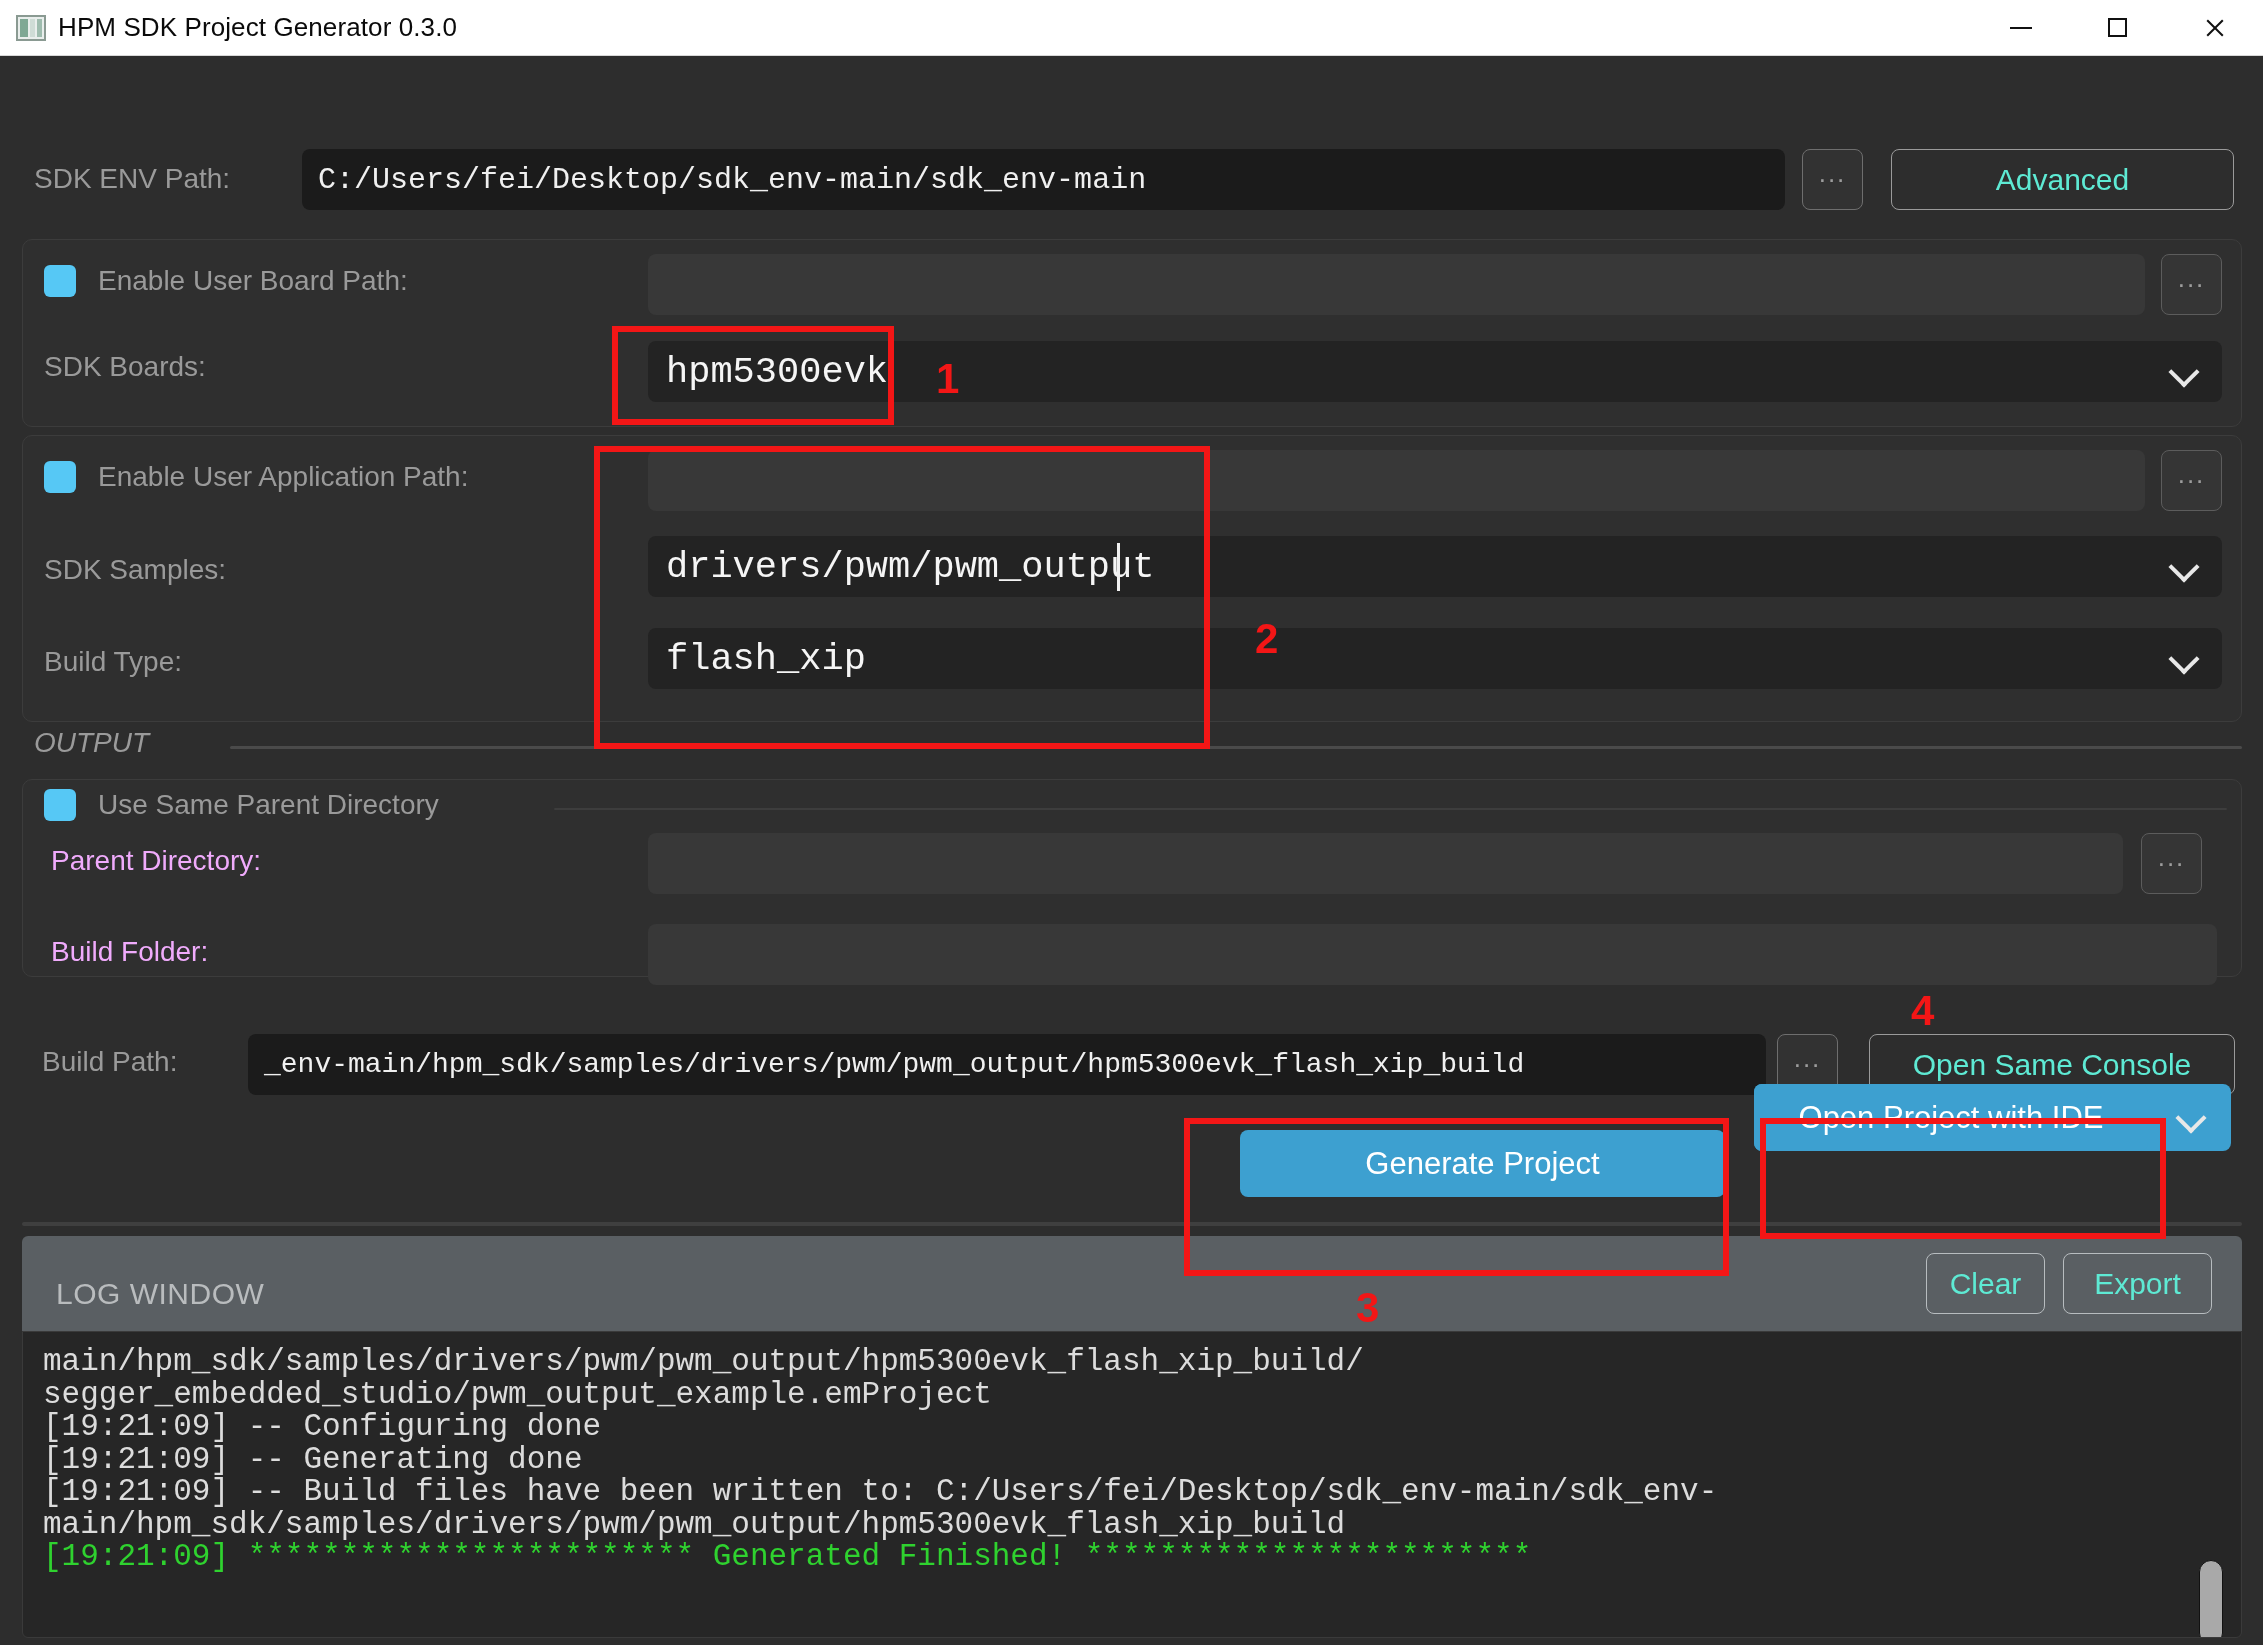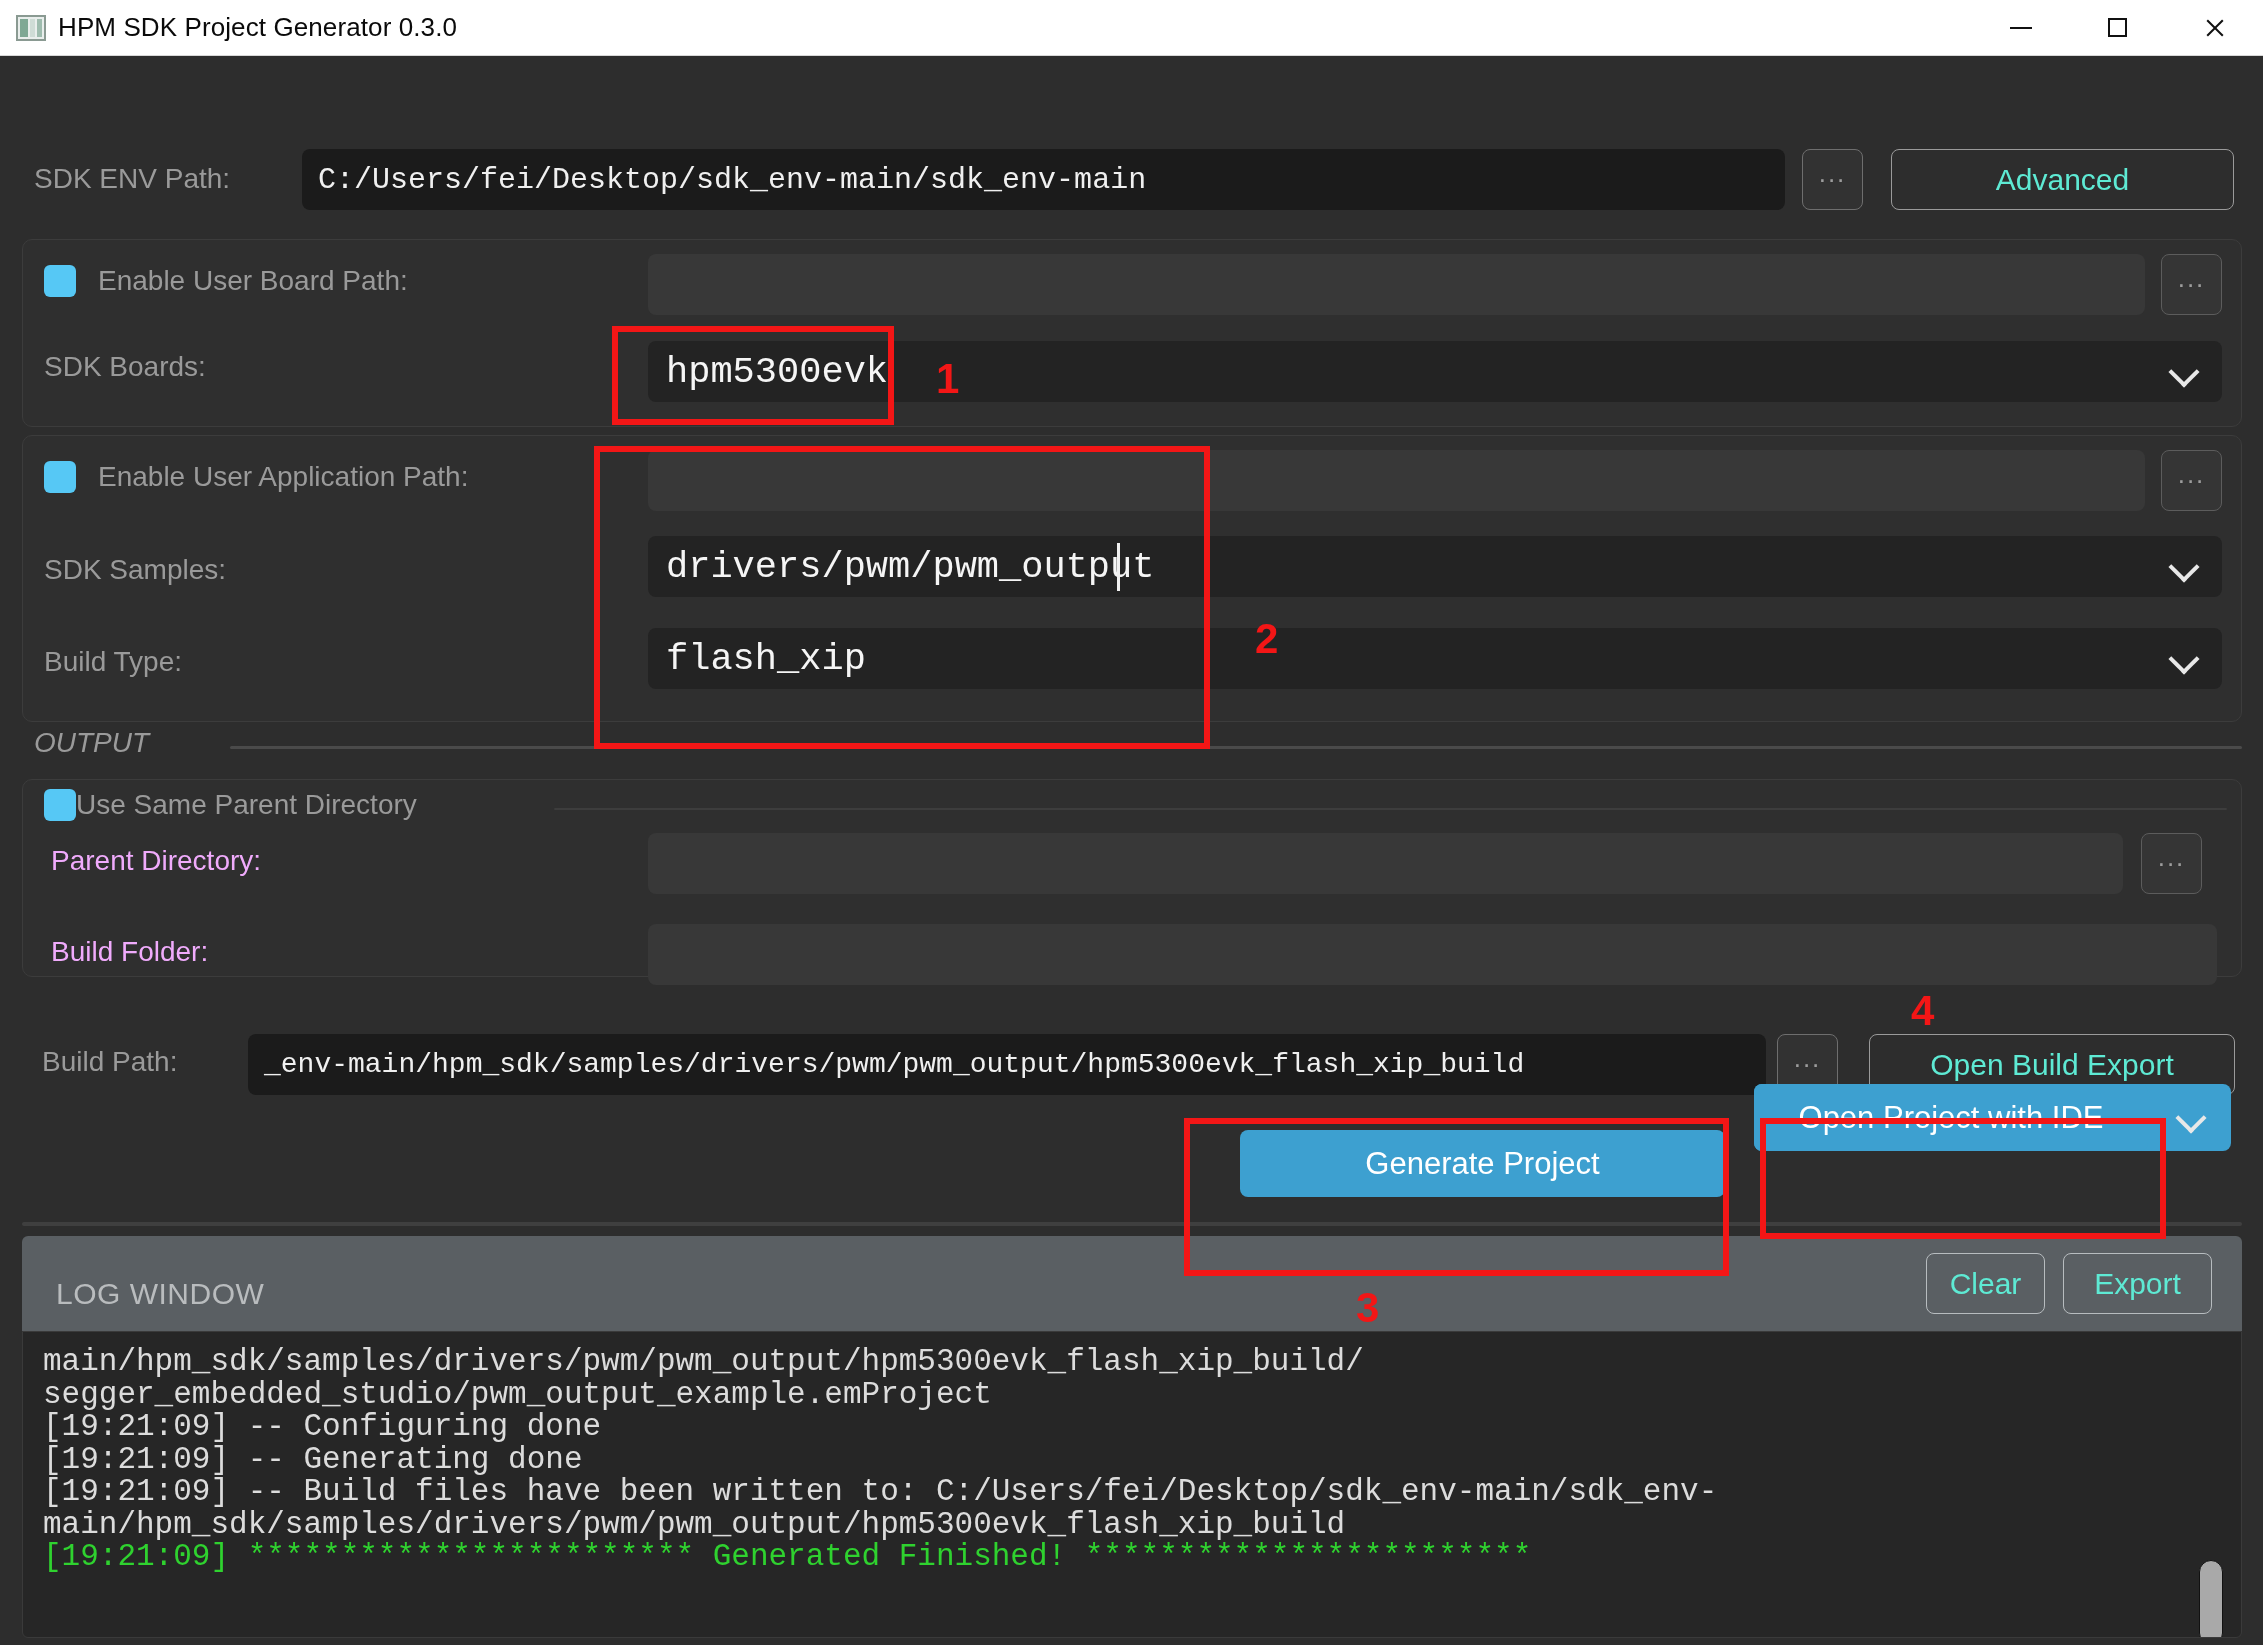--- a/index.html
+++ b/index.html
@@ -204,21 +204,21 @@
   <div class="combo" style="left:648px;top:572px;width:1574px;">
     <div class="val">flash_xip</div>
     <div class="chev"></div>
   </div>
 
   <div class="label" style="position:absolute;left:34px;top:671px;font-style:italic;">OUTPUT</div>
   <div class="sectionline" style="position:absolute;left:230px;top:690px;width:2012px;"></div>
 
   <div class="group" style="left:22px;top:723px;width:2220px;height:198px;"></div>
 
-  <div style="position:absolute;left:44px;top:733px;display:flex;align-items:center;">
+  <div style="position:absolute;left:44px;top:733px;display:flex;align-items:center;gap:22px;">
     <div class="checkbox"></div>
     <div class="label">Use Same Parent Directory</div>
   </div>
   <div class="sectionline" style="position:absolute;left:554px;top:752px;width:1673px;height:2px;background:#3d3d3d;"></div>
 
   <div class="label dim" style="position:absolute;left:51px;top:789px;">Parent Directory:</div>
 
   <div class="field grey" style="position:absolute;left:648px;top:777px;width:1475px;"></div>
 
   <div class="dots-btn flat" style="position:absolute;left:2141px;top:777px;">...</div>
@@ -226,21 +226,21 @@
   <div class="label dim" style="position:absolute;left:51px;top:880px;">Build Folder:</div>
 
   <div class="field grey" style="position:absolute;left:648px;top:868px;width:1569px;"></div>
 
   <div class="label" style="position:absolute;left:42px;top:990px;">Build Path:</div>
 
   <div class="field" style="position:absolute;left:248px;top:978px;width:1518px;font-size:28px;">_env-main/hpm_sdk/samples/drivers/pwm/pwm_output/hpm5300evk_flash_xip_build</div>
 
   <div class="dots-btn" style="position:absolute;left:1777px;top:978px;">...</div>
 
-  <div class="btn" style="position:absolute;left:1869px;top:978px;width:366px;height:61px;">Open Build Export</div>
+  <div class="btn" style="position:absolute;left:1869px;top:978px;width:366px;height:61px;">Open Same Console</div>
 
   <div class="bluebtn" style="position:absolute;left:1240px;top:1074px;width:485px;height:67px;">Generate Project</div>
 
   <div style="position:absolute;left:1754px;top:1028px;width:477px;height:67px;background:#3da0d0;border-radius:8px;">
     <div class="bluebtn" style="position:absolute;left:0;top:0;width:394px;height:67px;">Open Project with IDE</div>
     <div style="position:absolute;right:0;top:0;width:83px;height:67px;">
       <div class="chev" style="right:28px;"></div>
     </div>
   </div>
 

